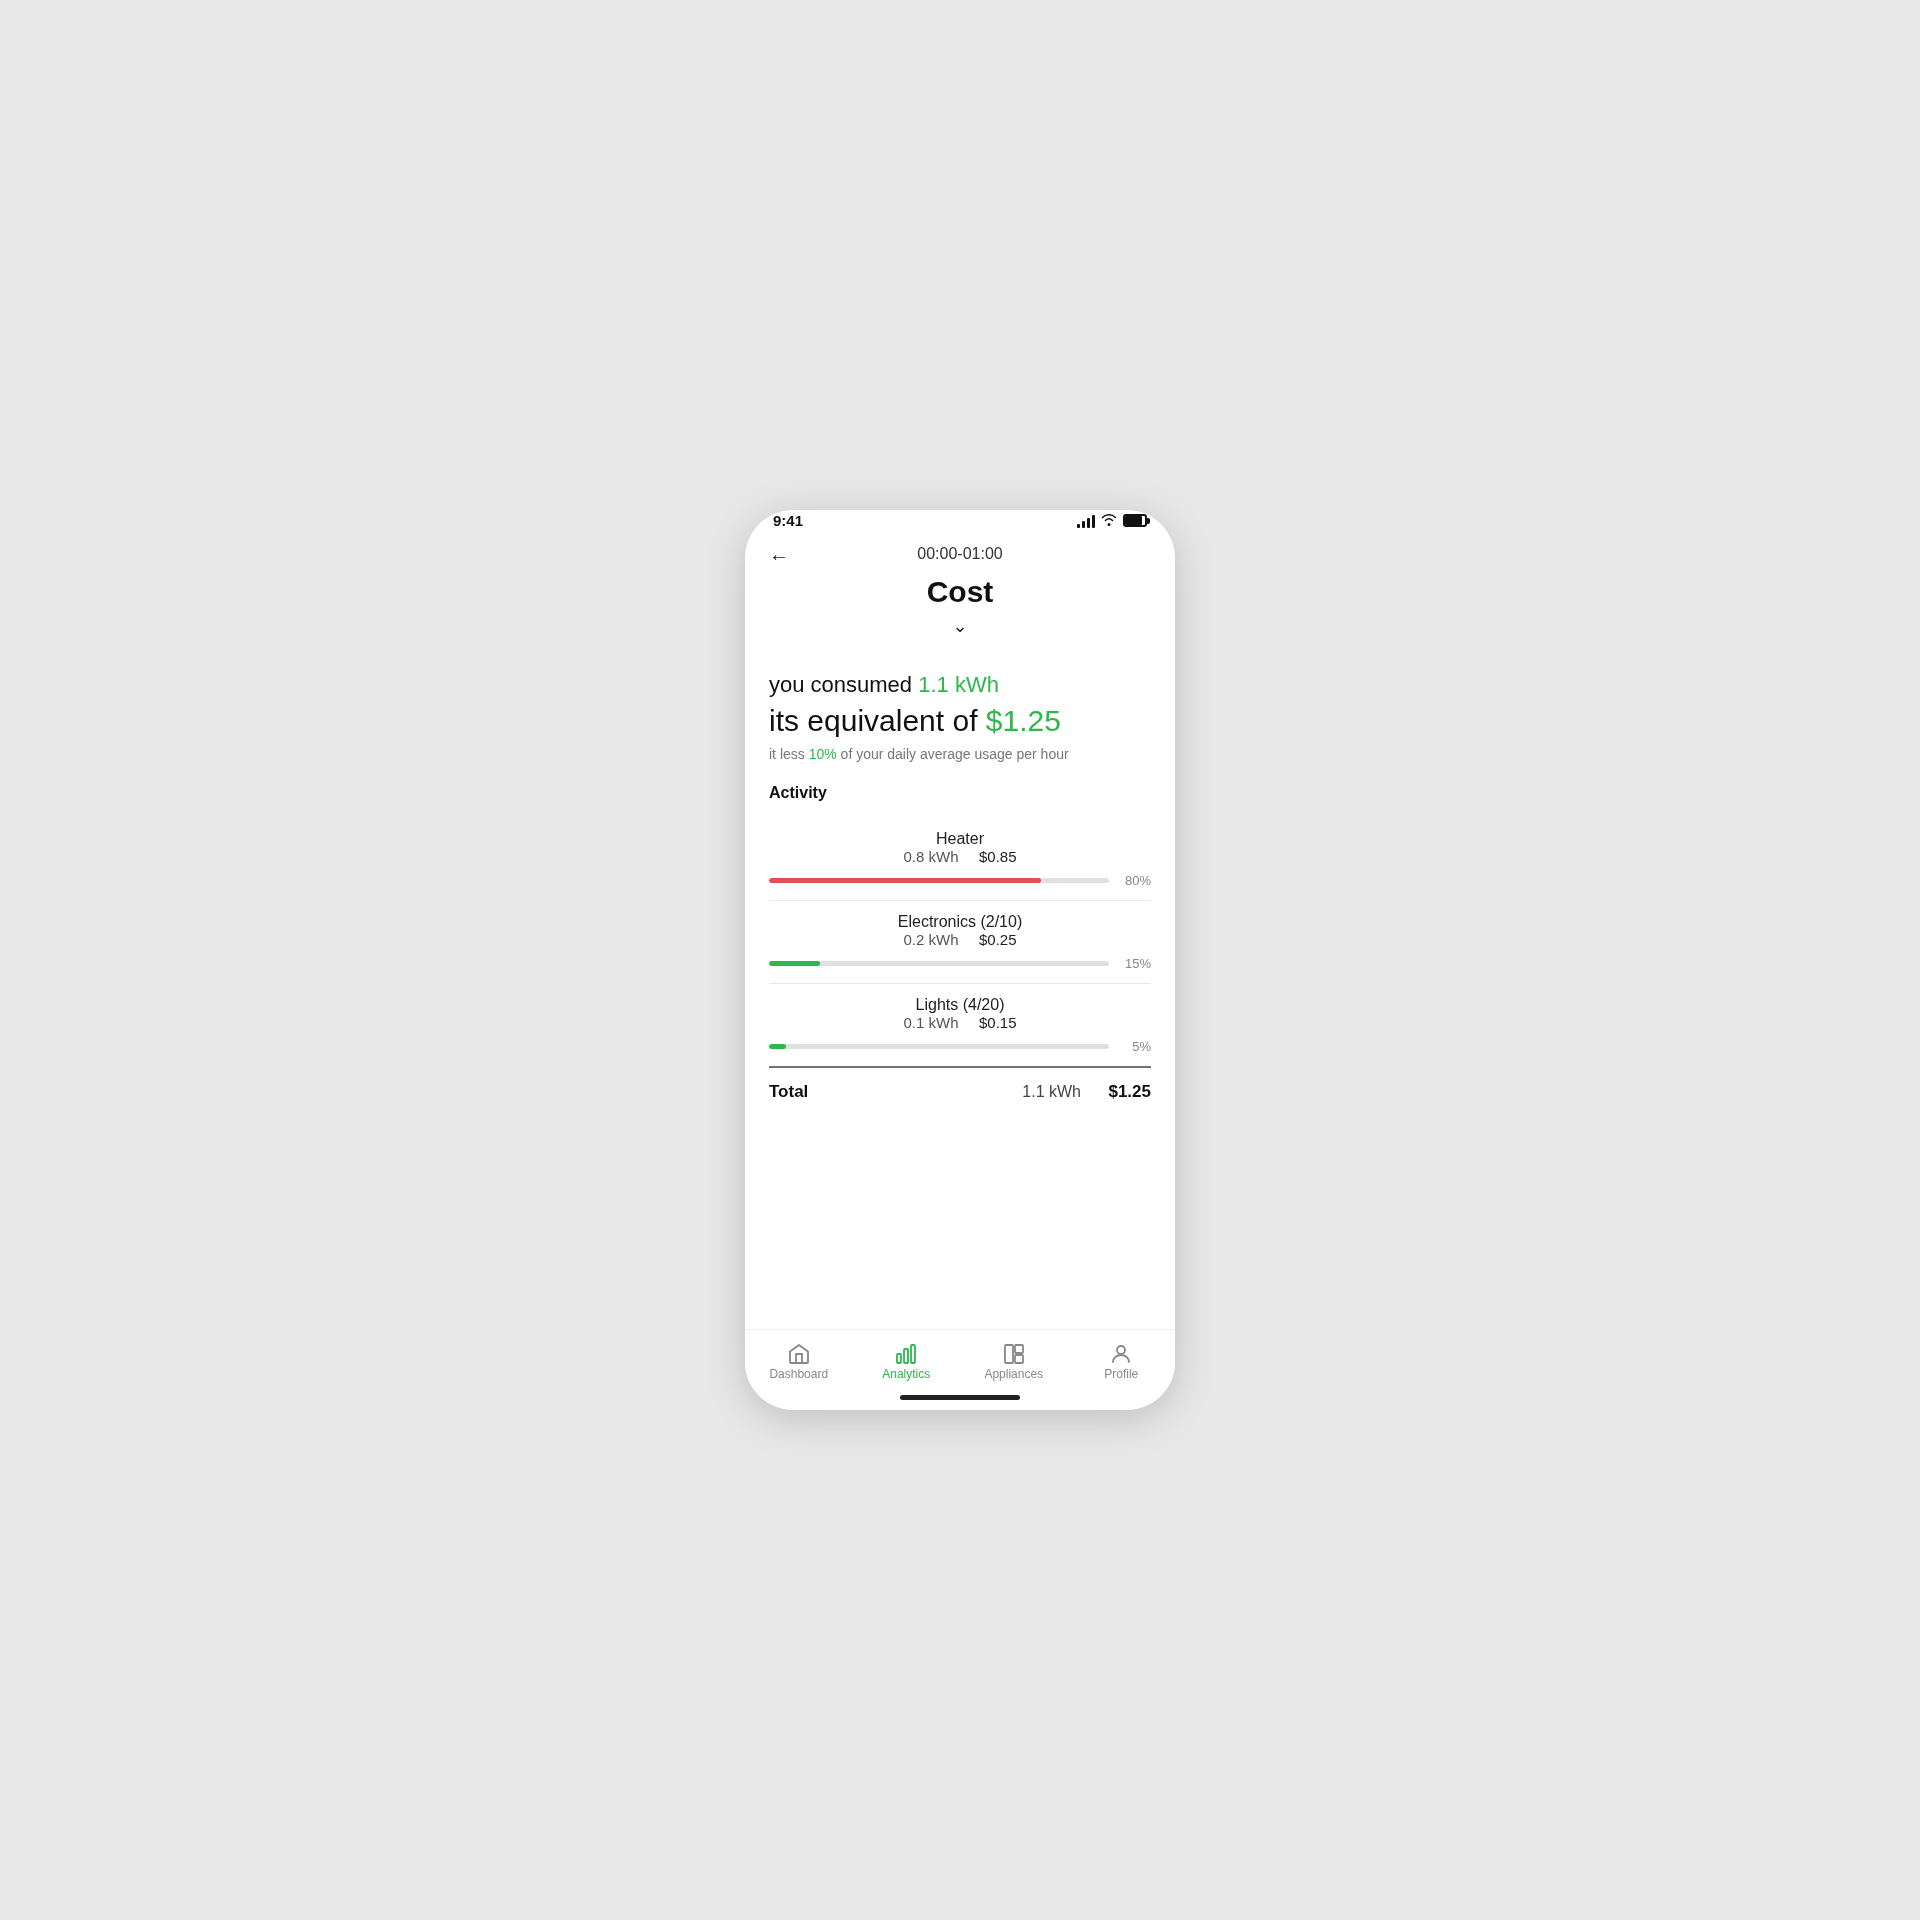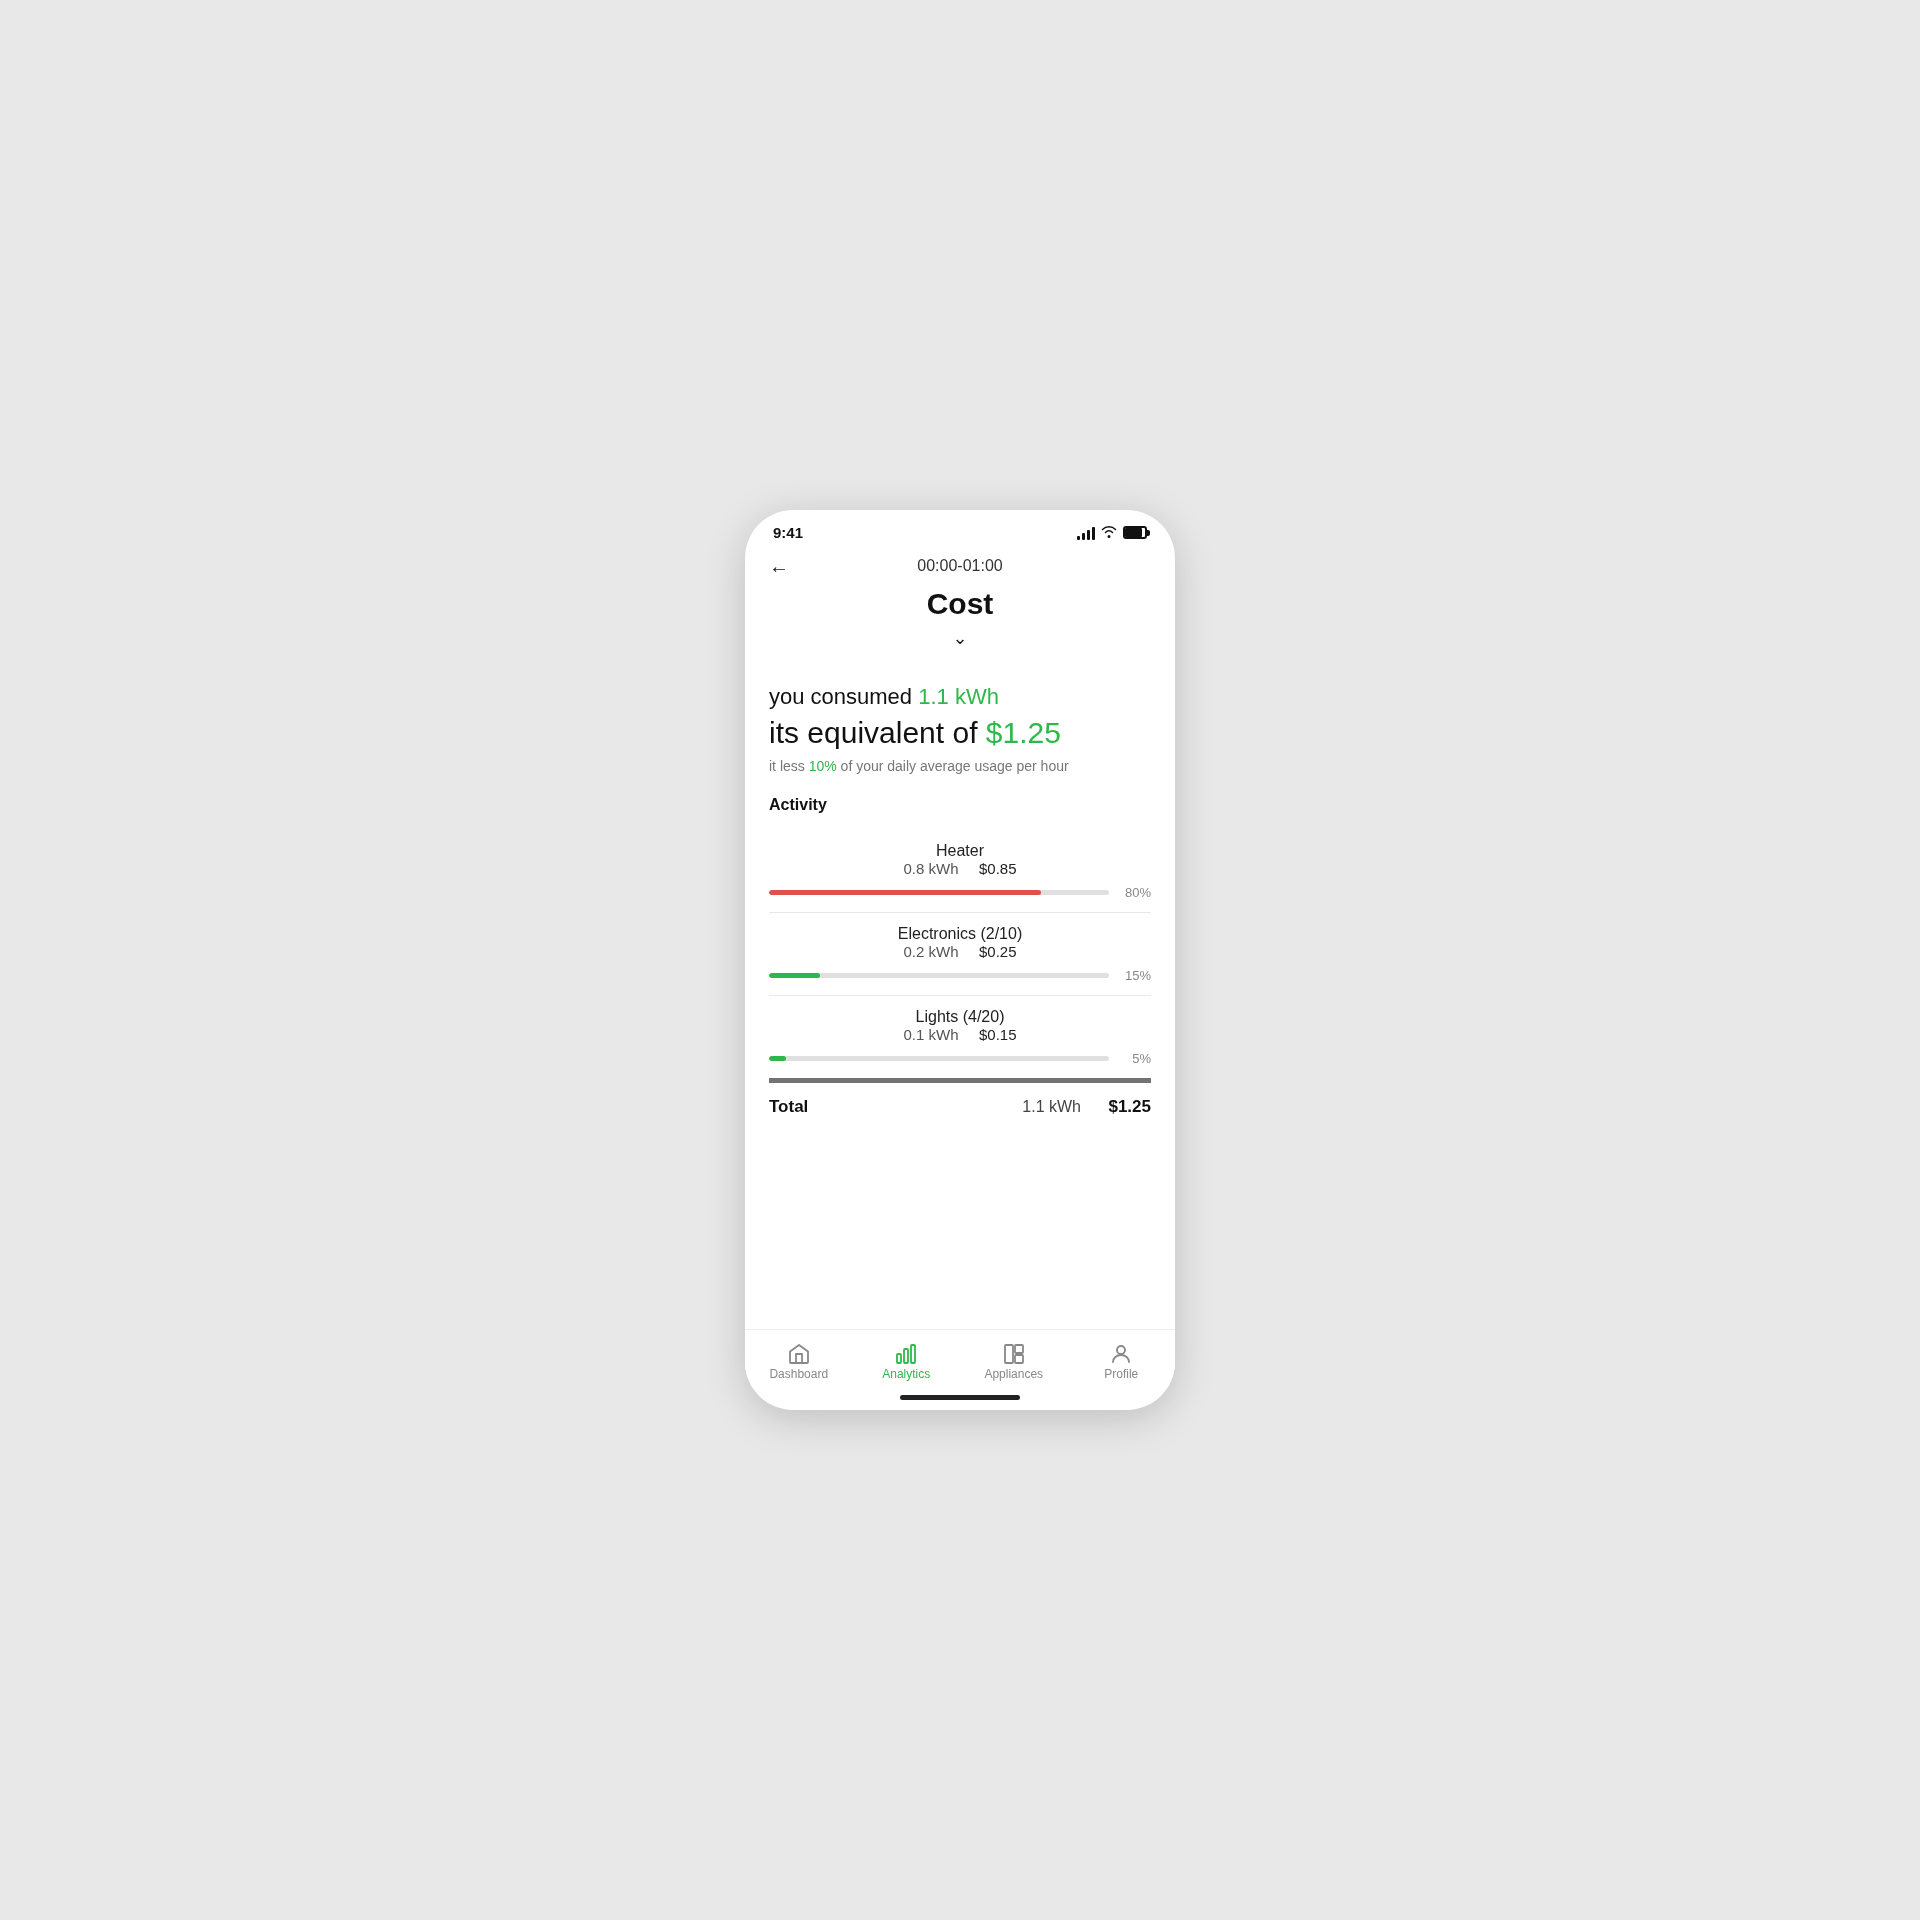--- a/index.html
+++ b/index.html
@@ -20,21 +20,21 @@
       overflow: hidden;
       display: flex;
       flex-direction: column;
       position: relative;
     }
     
     .status-bar {
       display: flex;
       justify-content: space-between;
       align-items: center;
-      padding: 14px 28px 8px 28px;
+      padding: 2px 28px 8px 28px;
       font-size: 15px;
       font-weight: 600;
       color: #111;
     }
     .status-icons {
       display: flex;
       align-items: center;
       gap: 6px;
     }
     .signal-bars {
@@ -212,21 +212,21 @@
       color: #888;
       min-width: 32px;
       text-align: right;
     }
     
     .total-row {
       display: flex;
       justify-content: space-between;
       align-items: center;
       padding: 14px 0 10px 0;
-      border-top: 5px solid #737373;
+      border-top: 2px solid #737373;
     }
     .total-label {
       font-size: 17px;
       font-weight: 700;
       color: #111;
     }
     .total-right {
       display: flex;
       gap: 20px;
       align-items: center;

